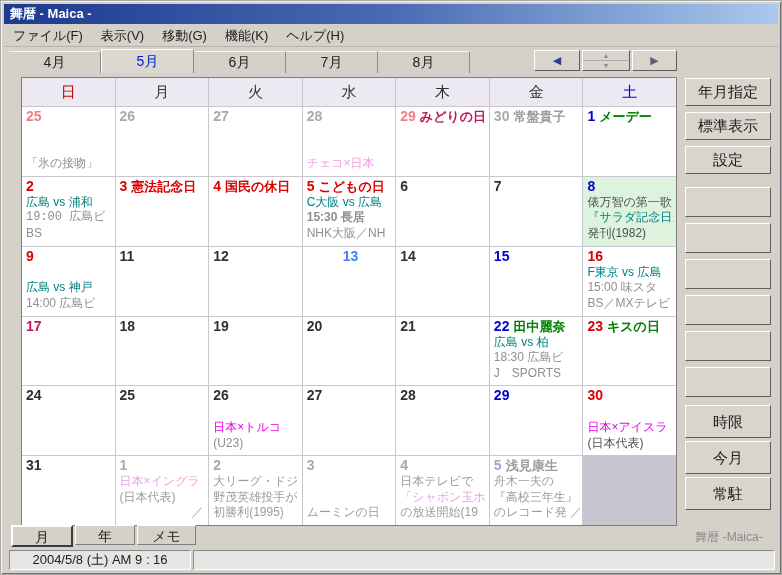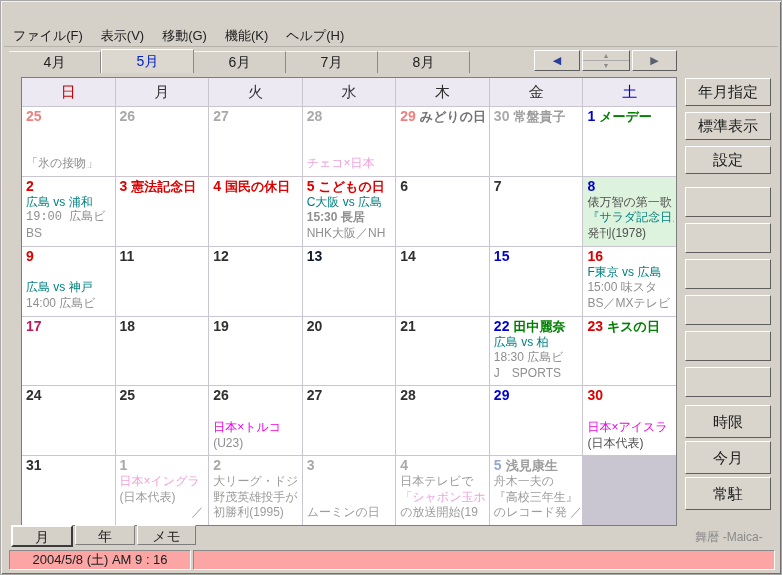--- a/index.html
+++ b/index.html
@@ -73,31 +73,34 @@
     display:inline-block;height:20px;line-height:20px;text-align:center;font-size:14px;color:#202020;
     background:#d5d1c9;border:1px solid #7d7d7d;border-top:1px solid #fff;border-left:1px solid #fff;
     box-sizing:border-box;margin-right:2px;cursor:default;vertical-align:top;
   }
   .btab.active{height:22px;border-width:2px;border-color:#3a3a3a;border-top-color:#fff;border-left-color:#fff;}
   .w-tsuki{width:62px;}.w-toshi{width:60px;}.w-memo{width:59px;}
 
   
   .statusbar{position:absolute;left:0;top:548px;width:782px;height:23px;}
   .spanel{
-    position:absolute;top:1px;height:20px;background:#fca5a5;
+    position:absolute;top:1px;height:20px;background:#e5e5e5;
     border-top:1px solid #8a8a8a;border-left:1px solid #8a8a8a;border-right:1px solid #fff;border-bottom:1px solid #fff;
     box-sizing:border-box;font-size:13px;color:#202020;text-align:center;line-height:18px;white-space:nowrap;
   }
   #spanel-left{left:8px;width:182px;}
   #spanel-right{left:192px;width:582px;}
 </style>
 </head>
 <body>
 
 <div class="window">
+  <div class="titlebar">
+    <span>舞暦 - Maica -</span>
+  </div>
   <div class="menubar" id="menubar"><span class="menu-item">ファイル(F)</span><span class="menu-item">表示(V)</span><span class="menu-item">移動(G)</span><span class="menu-item">機能(K)</span><span class="menu-item">ヘルプ(H)</span></div>
 
   <div class="tabstrip" id="tabstrip"><span class="tab">4月</span><span class="tab active">5月</span><span class="tab">6月</span><span class="tab">7月</span><span class="tab">8月</span></div>
 
   <div class="navbtn" id="nav-prev">
     <span>◀</span>
   </div>
   <div class="navbtn" id="nav-spin">
     <span class="half top">▲</span>
     <span class="half">▼</span>
@@ -126,21 +129,21 @@
       <div class="cell">
         <div class="cell-head"><span class="day-num" style="color: rgb(169, 169, 169);">27</span></div>
       </div>
       <div class="cell">
         <div class="cell-head"><span class="day-num" style="color: rgb(169, 169, 169);">28</span></div>
         <div class="ev">&nbsp;</div>
         <div class="ev">&nbsp;</div>
         <div class="ev" style="color: rgb(240, 160, 220);">チェコ×日本</div>
       </div>
       <div class="cell">
-        <div class="cell-head"><span class="day-num" style="color: rgb(240, 128, 128);">29</span><span class="day-label" style="color: #737373; font-family: Liberation Serif, serif;">みどりの日</span></div>
+        <div class="cell-head"><span class="day-num" style="color: rgb(240, 128, 128);">29</span><span class="day-label" style="color: #be185d; font-family: Liberation Serif, serif;">みどりの日</span></div>
       </div>
       <div class="cell">
         <div class="cell-head"><span class="day-num" style="color: rgb(169, 169, 169);">30</span><span class="day-label" style="color: rgb(156, 156, 156);">常盤貴子</span></div>
       </div>
       <div class="cell">
         <div class="cell-head"><span class="day-num" style="color: rgb(0, 0, 208);">1</span><span class="day-label" style="color: rgb(0, 128, 0);">メーデー</span></div>
       </div>
       <div class="cell">
         <div class="cell-head"><span class="day-num" style="color: rgb(220, 0, 0);">2</span></div>
         <div class="ev" style="color: rgb(0, 128, 128);">広島 vs 浦和</div>
@@ -162,36 +165,36 @@
       <div class="cell">
         <div class="cell-head"><span class="day-num" style="color: rgb(48, 48, 48);">6</span></div>
       </div>
       <div class="cell">
         <div class="cell-head"><span class="day-num" style="color: rgb(48, 48, 48);">7</span></div>
       </div>
       <div class="cell" style="background: rgb(221, 243, 221);">
         <div class="cell-head"><span class="day-num" style="color: rgb(0, 0, 208);">8</span></div>
         <div class="ev" style="color: rgb(80, 80, 80);">俵万智の第一歌</div>
         <div class="ev" style="color: rgb(0, 128, 128);">『サラダ記念日』</div>
-        <div class="ev" style="color: rgb(80, 80, 80);">発刊(1978)</div>
+        <div class="ev" style="color: rgb(80, 80, 80);">発刊(1982)</div>
       </div>
       <div class="cell">
         <div class="cell-head"><span class="day-num" style="color: rgb(220, 0, 0);">9</span></div>
         <div class="ev">&nbsp;</div>
         <div class="ev" style="color: rgb(0, 128, 128);">広島 vs 神戸</div>
         <div class="ev" style="color: rgb(143, 143, 143);">14:00 広島ビ</div>
       </div>
       <div class="cell">
         <div class="cell-head"><span class="day-num" style="color: rgb(48, 48, 48);">11</span></div>
       </div>
       <div class="cell">
         <div class="cell-head"><span class="day-num" style="color: rgb(48, 48, 48);">12</span></div>
       </div>
       <div class="cell">
-        <div class="cell-head"><span class="day-num" style="color: #0f172a;">13</span></div>
+        <div class="cell-head"><span class="day-num" style="color: #3b82f6; margin-left: 36px;">13</span></div>
       </div>
       <div class="cell">
         <div class="cell-head"><span class="day-num" style="color: rgb(48, 48, 48);">14</span></div>
       </div>
       <div class="cell">
         <div class="cell-head"><span class="day-num" style="color: rgb(0, 0, 208); text-align: center;">15</span></div>
       </div>
       <div class="cell">
         <div class="cell-head"><span class="day-num" style="color: rgb(220, 0, 0);">16</span></div>
         <div class="ev" style="color: rgb(0, 128, 128);">F東京 vs 広島</div>

